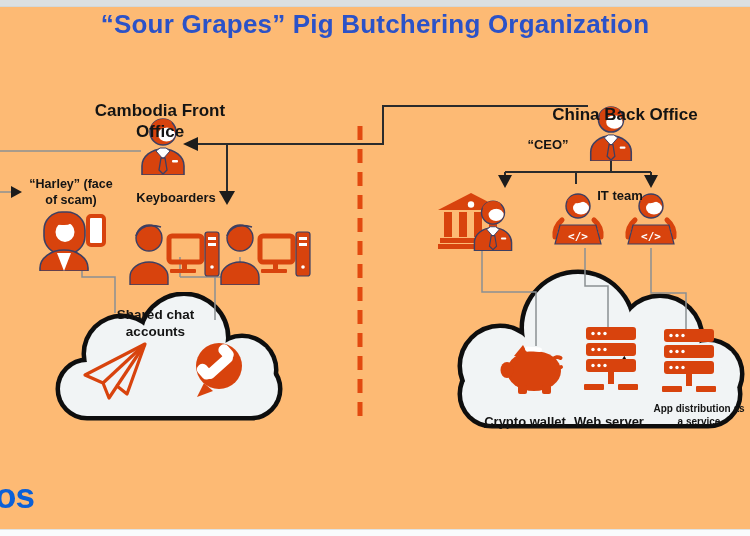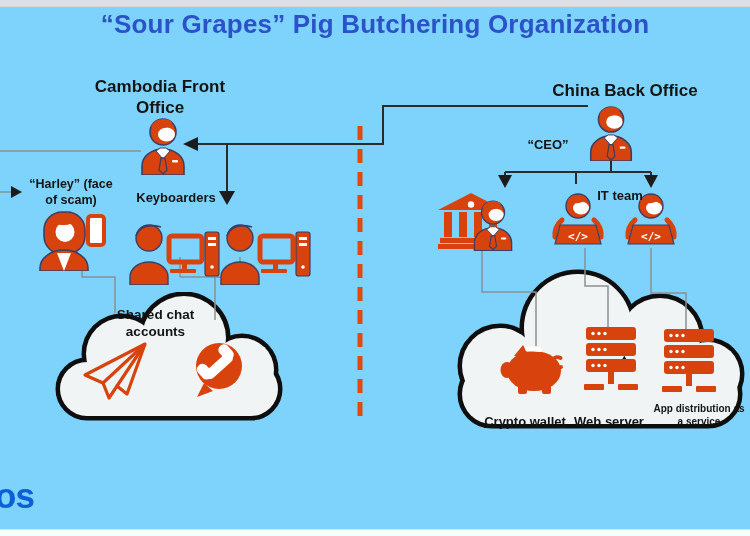--- a/index.html
+++ b/index.html
@@ -1,29 +1,29 @@
 <!DOCTYPE html>
 <html><head>
 <meta charset="utf-8">
 <style>
   html,body{margin:0;padding:0;background:#c9ced1;}
   .stage{
     position:relative;width:750px;height:536px;overflow:hidden;
-    background:#7dd3fc;
+    background:#fdba74;
     font-family:"Liberation Sans", sans-serif;
     color:#1a1a1a;
   }
   .band-top{position:absolute;left:0;top:0;width:750px;height:6px;background:#dbe0e2;border-bottom:1px solid #d2d8da;}
   .band-bottom{position:absolute;left:0;top:529px;width:750px;height:7px;background:#f9fbfc;border-top:1px solid #dfe3e4;}
   .title{
     position:absolute;left:0;top:9px;width:750px;text-align:center;
     font-size:26px;font-weight:700;color:#2b52c8;letter-spacing:0.2px;
   }
   .lbl{position:absolute;font-size:13px;font-weight:700;line-height:1.25;text-align:center;color:#141414;}
-  .heading{font-size:17px;font-weight:700;line-height:1.25;}
+  .heading{font-size:17px;font-weight:700;line-height:1.25;margin-top:24px;}
   .abs{position:absolute;}
   svg{display:block;}
   .logo{
     position:absolute;left:-5px;top:476px;font-size:35px;font-weight:800;
     color:#0b60d7;letter-spacing:-1px;
   }
   
   .z-cloud{z-index:1;} .z-line{z-index:3;} .z-icon{z-index:4;} .z-lbl{z-index:5;} .z-div{z-index:6;}
 </style>
 </head>

